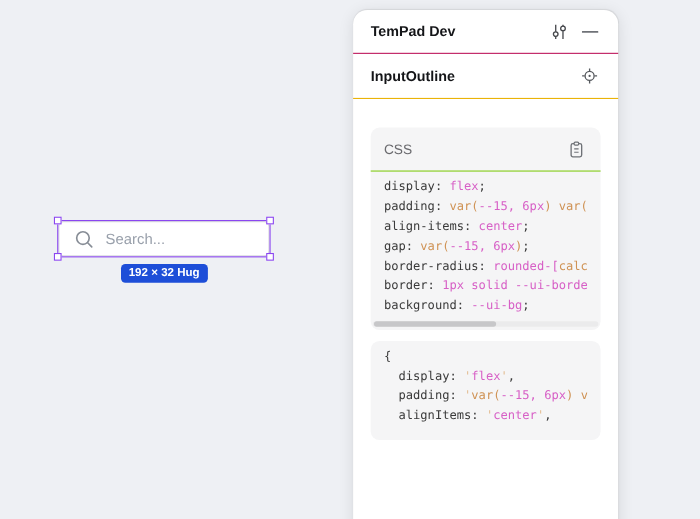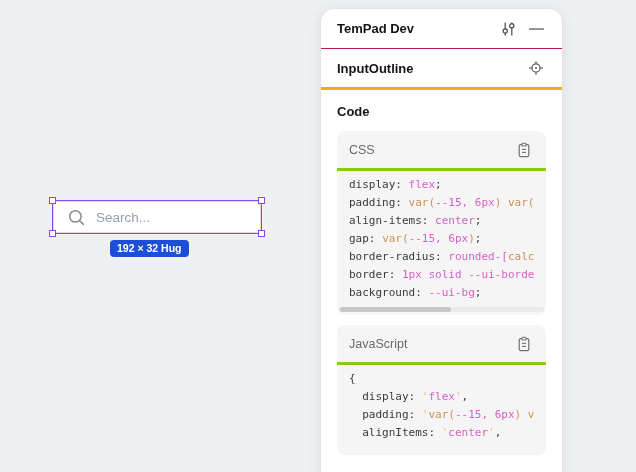--- a/index.html
+++ b/index.html
@@ -4,21 +4,21 @@
 <style>
   * { margin:0; padding:0; box-sizing:border-box; }
   html,body { width:636px; height:472px; overflow:hidden; }
   body {
     position:relative;
     background:#eef0f4;
     font-family:"Liberation Sans", sans-serif;
   }
 
   
-  .component-wrap { position:absolute; left:53px; top:201px; width:208px; height:32px; }
+  .component-wrap { position:absolute; left:53px; top:201px; width:192px; height:32px; }
   .search-input {
     position:absolute; inset:0;
     background:#ffffff;
     border:1px solid #d9dade;
     border-radius:5px;
     display:flex; align-items:center;
     padding-left:14px; gap:11px;
   }
   .search-placeholder { color:#99a0ab; font-size:13.5px; }
   .selection-outline {
@@ -55,33 +55,33 @@
   }
   .panel-title { font-size:13px; font-weight:bold; color:#141518; flex:1; }
   .icon-btn {
     background:none; border:none; padding:0; cursor:pointer;
     display:flex; align-items:center; justify-content:center;
     width:20px; height:20px;
   }
   .icon-btn + .icon-btn { margin-left:8px; }
   .component-row {
     height:41px; display:flex; align-items:center;
-    padding:0 16px; border-bottom:3px solid #eab308;
+    padding:0 16px; border-bottom:1px solid #eab308;
   }
   .component-name { font-size:13px; font-weight:bold; color:#141518; flex:1; }
   .code-section { padding:14px 16px 16px; }
   .section-title { font-size:13px; font-weight:bold; color:#141518; }
 
   .code-block {
     margin-top:12px; background:#f5f5f6; border-radius:8px;
     position:relative;
   }
   .block-header {
     height:40px; display:flex; align-items:center;
-    padding:0 12px; border-bottom:3px solid #84cc16;
+    padding:0 12px; border-bottom:1px solid #84cc16;
     cursor:pointer;
   }
   .block-label { font-size:12.5px; color:#6a6a6e; flex:1; }
   .code-area {
     padding:5px 12px 13px;
     font-family:"DejaVu Sans Mono", monospace;
     font-size:11px; line-height:18px; color:#3a3a3a;
     overflow:hidden;
   }
   .code-line { white-space:pre; overflow:hidden; height:18px; }
@@ -152,21 +152,20 @@
         <circle cx="8" cy="8" r="1" fill="#55585d"></circle>
         <line x1="8" y1="1.2" x2="8" y2="3.6" stroke="#55585d" stroke-width="1.2"></line>
         <line x1="8" y1="12.4" x2="8" y2="14.8" stroke="#55585d" stroke-width="1.2"></line>
         <line x1="1.2" y1="8" x2="3.6" y2="8" stroke="#55585d" stroke-width="1.2"></line>
         <line x1="12.4" y1="8" x2="14.8" y2="8" stroke="#55585d" stroke-width="1.2"></line>
       </svg>
     </button>
   </div>
 
   <div class="code-section">
-    <div class="section-title">Code</div>
 
     <div class="code-block">
       <div class="block-header">
         <span class="block-label">CSS</span>
         <button class="icon-btn">
           <svg width="14" height="16" viewBox="0 0 14 16" fill="none">
             <rect x="2.2" y="2.6" width="9.6" height="12" rx="1.6" stroke="#6f7277" stroke-width="1.2"></rect>
             <rect x="4.9" y="1.2" width="4.2" height="2.8" rx="1" fill="#f5f5f6" stroke="#6f7277" stroke-width="1.1"></rect>
             <line x1="5" y1="7.4" x2="9" y2="7.4" stroke="#6f7277" stroke-width="1.1"></line>
             <line x1="5" y1="10.4" x2="9" y2="10.4" stroke="#6f7277" stroke-width="1.1"></line>
@@ -181,31 +180,20 @@
           <div class="code-line"><span class="tk-p">border-radius: </span><span class="tk-v">rounded-[</span><span class="tk-f">calc(v</span></div>
           <div class="code-line"><span class="tk-p">border: </span><span class="tk-v">1px solid --ui-border-</span></div>
           <div class="code-line"><span class="tk-p">background: </span><span class="tk-v">--ui-bg</span><span class="tk-p">;</span></div>
         </div>
       <div class="hscrollbar">
         <div class="hscroll-thumb"></div>
       </div>
     </div>
 
     <div class="code-block" style="margin-top:10px;">
-      <div class="block-header">
-        <span class="block-label">JavaScript</span>
-        <button class="icon-btn">
-          <svg width="14" height="16" viewBox="0 0 14 16" fill="none">
-            <rect x="2.2" y="2.6" width="9.6" height="12" rx="1.6" stroke="#6f7277" stroke-width="1.2"></rect>
-            <rect x="4.9" y="1.2" width="4.2" height="2.8" rx="1" fill="#f5f5f6" stroke="#6f7277" stroke-width="1.1"></rect>
-            <line x1="5" y1="7.4" x2="9" y2="7.4" stroke="#6f7277" stroke-width="1.1"></line>
-            <line x1="5" y1="10.4" x2="9" y2="10.4" stroke="#6f7277" stroke-width="1.1"></line>
-          </svg>
-        </button>
-      </div>
       <div class="code-area">
           <div class="code-line"><span class="tk-p">{</span></div>
           <div class="code-line"><span class="tk-p">  display: </span><span class="tk-q">'</span><span class="tk-v">flex</span><span class="tk-q">'</span><span class="tk-p">,</span></div>
           <div class="code-line"><span class="tk-p">  padding: </span><span class="tk-q">'</span><span class="tk-f">var(</span><span class="tk-v">--15, 6px</span><span class="tk-f">)</span><span class="tk-p"> </span><span class="tk-f">var</span></div>
           <div class="code-line"><span class="tk-p">  alignItems: </span><span class="tk-q">'</span><span class="tk-v">center</span><span class="tk-q">'</span><span class="tk-p">,</span></div>
         </div>
     </div>
   </div>
 
 </div>

